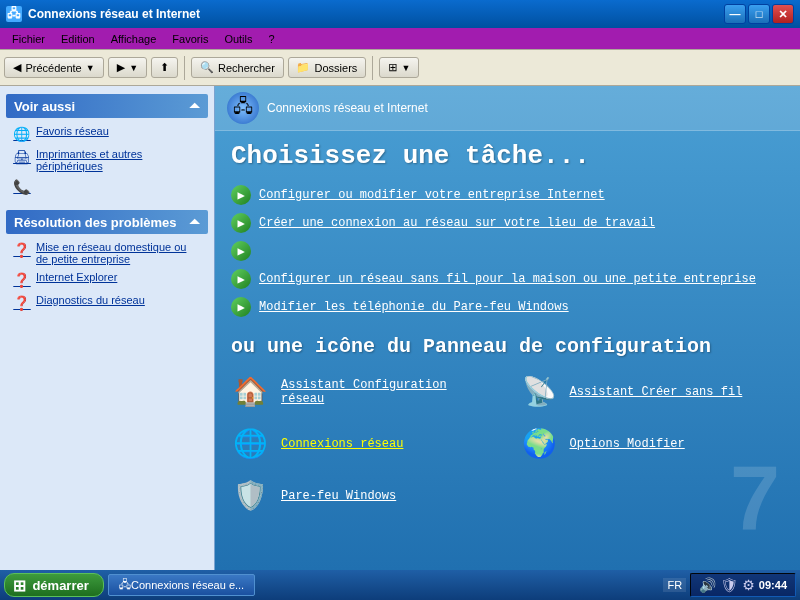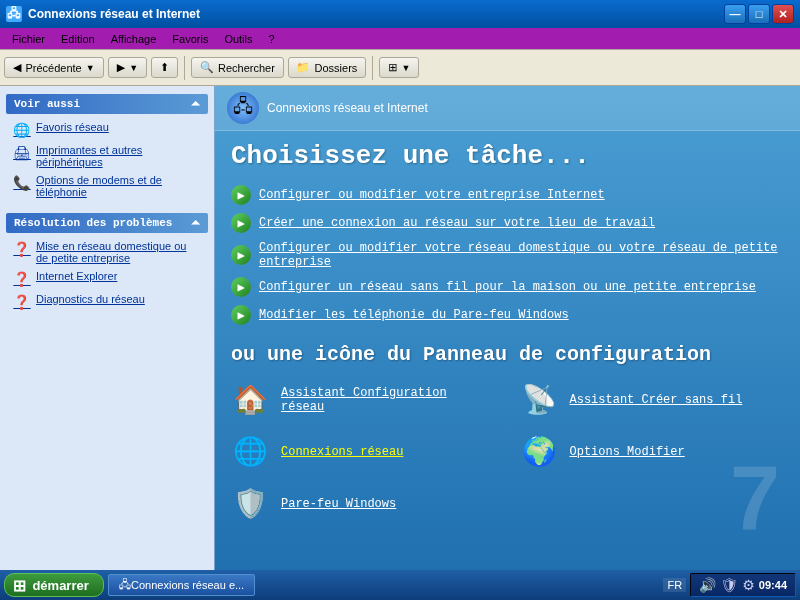--- a/index.html
+++ b/index.html
@@ -85,28 +85,27 @@
       overflow-y: auto;
       flex-shrink: 0;
     }
     .sidebar-section {
       margin: 8px 6px;
     }
     .sidebar-section-header {
       background: linear-gradient(to right, #316ac5, #5b9bd5);
       color: white;
       font-weight: bold;
-      font-size: 11px;
+      font-size: 13px;
       padding: 4px 8px;
       display: flex;
       align-items: center;
       justify-content: space-between;
       cursor: pointer;
       border-radius: 2px;
-      font-family: Liberation Mono, monospace;
     }
     .sidebar-section-body {
       padding: 4px 0;
     }
     .sidebar-link {
       display: flex;
       align-items: flex-start;
       padding: 3px 8px;
       cursor: pointer;
       color: #003399;
@@ -349,21 +348,20 @@
         <div class="sidebar-link">
           <span class="sidebar-link-icon">🌐</span>
           <span>Favoris réseau</span>
         </div>
         <div class="sidebar-link">
           <span class="sidebar-link-icon">🖨</span>
           <span>Imprimantes et autres périphériques</span>
         </div>
         <div class="sidebar-link">
           <span class="sidebar-link-icon">📞</span>
-          <span>Options de modems et de téléphonie</span>
         </div>
       </div>
     </div>
 
     <div class="sidebar-section">
       <div class="sidebar-section-header">
         <span>Résolution des problèmes</span>
         <span>⏶</span>
       </div>
       <div class="sidebar-section-body">
@@ -398,21 +396,20 @@
       <div class="task-link">
         <div class="task-link-arrow">▶</div>
         <span class="task-link-text">Configurer ou modifier votre entreprise Internet</span>
       </div>
       <div class="task-link">
         <div class="task-link-arrow">▶</div>
         <span class="task-link-text">Créer une connexion au réseau sur votre lieu de travail</span>
       </div>
       <div class="task-link">
         <div class="task-link-arrow">▶</div>
-        <span class="task-link-text">Configurer ou modifier votre réseau domestique ou votre réseau de petite entreprise</span>
       </div>
       <div class="task-link">
         <div class="task-link-arrow">▶</div>
         <span class="task-link-text">Configurer un réseau sans fil pour la maison ou une petite entreprise</span>
       </div>
       <div class="task-link">
         <div class="task-link-arrow">▶</div>
         <span class="task-link-text">Modifier les téléphonie du Pare-feu Windows</span>
       </div>
 

